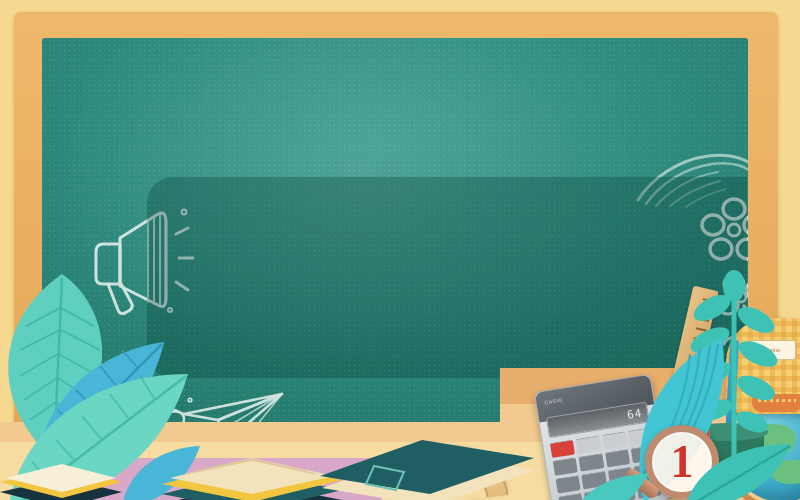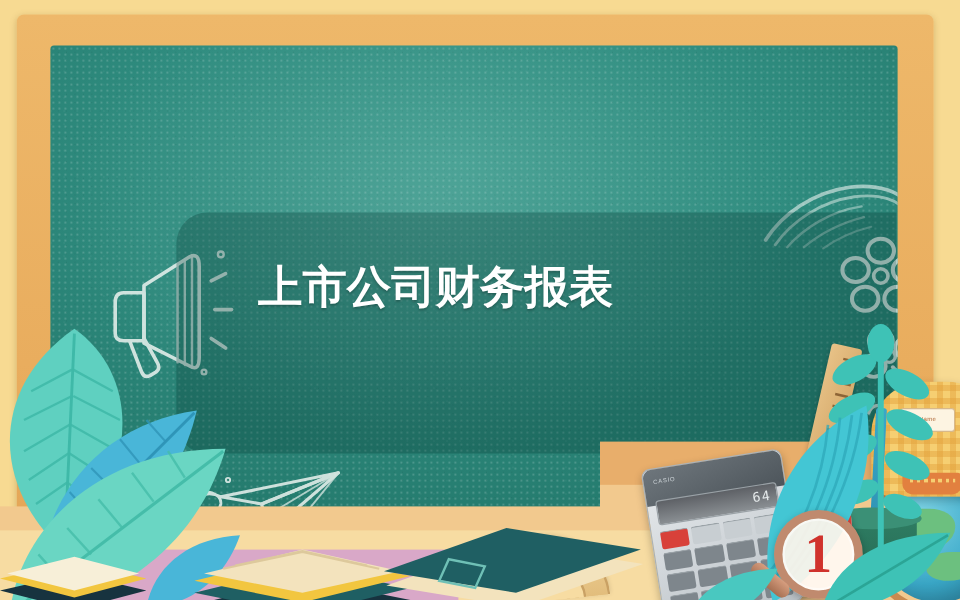--- a/index.html
+++ b/index.html
@@ -349,21 +349,20 @@
           <path d="M12 56 C26 36 50 20 78 16 C100 13 116 19 122 30" stroke-width="2.4" opacity=".6"></path>
           <path d="M22 58 C36 42 58 28 84 24" stroke-width="2" opacity=".5"></path>
           <path d="M36 58 C48 48 66 38 86 33" stroke-width="2" opacity=".45"></path>
           <path d="M52 59 C62 52 76 45 92 41" stroke-width="1.8" opacity=".4"></path>
         </svg>
       </div>
 
       <div class="caption-panel"></div>
 
       <div class="headline">
-        <span class="ln">上市公司财务报表</span>
       </div>
 
     </div>
   </div>
 
   <div class="desk-right-tan"></div>
   <div class="desk-right-cream"></div>
   <div class="desk-tan"></div>
   <div class="desk-cream"></div>
   <div class="desk-pink"></div>

